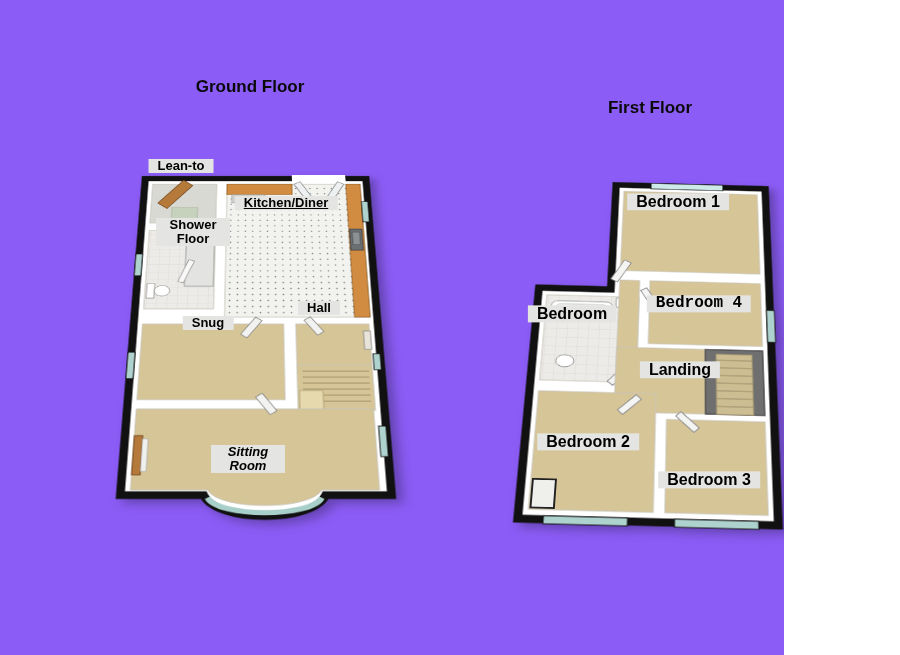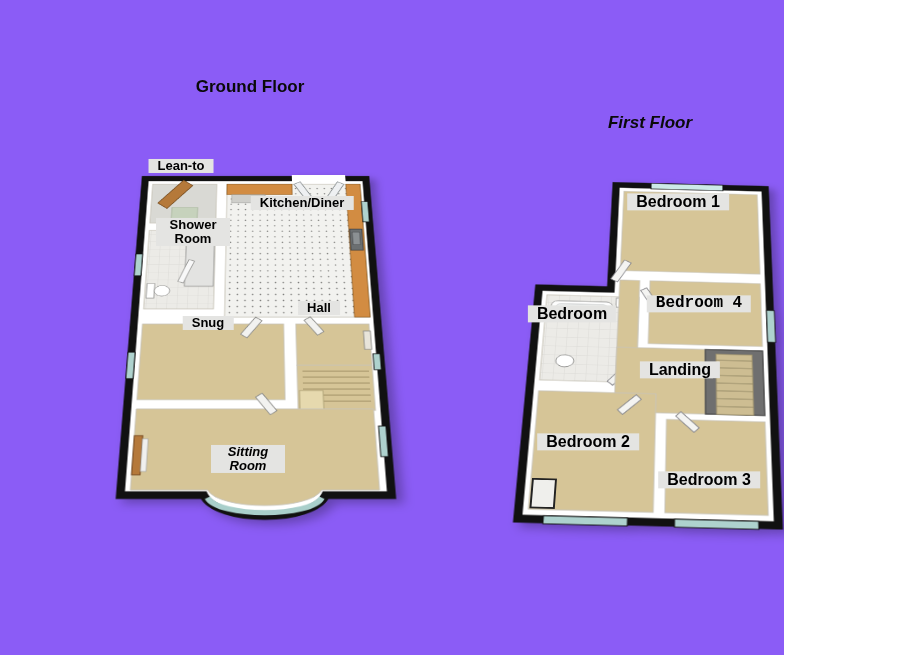--- a/index.html
+++ b/index.html
@@ -113,27 +113,27 @@
         <rect x="8" y="140" width="8" height="34" fill="#aed2ce" stroke="#111111" stroke-width="1"></rect>
         <rect x="8" y="286" width="8" height="36" fill="#aed2ce" stroke="#111111" stroke-width="1"></rect>
         <rect x="284" y="54" width="8" height="34" fill="#aed2ce" stroke="#111111" stroke-width="1"></rect>
         <rect x="284" y="288" width="8" height="22" fill="#aed2ce" stroke="#111111" stroke-width="1"></rect>
         <rect x="284" y="384" width="8" height="38" fill="#aed2ce" stroke="#111111" stroke-width="1"></rect>
       </g>
     </svg>
   </div>
 
   <div class="room-label" style="left:181px;top:166px;">Lean-to</div>
-  <div class="room-label wrap2" style="left:193px;top:232px;">Shower Room</div>
-  <div class="room-label" style="left:302px;top:203px;">Kitchen/Diner</div>
+  <div class="room-label wrap2" style="left:193px;top:232px;">Shower Floor</div>
+  <div class="room-label" style="left:286px;top:203px;text-decoration:underline;">Kitchen/Diner</div>
   <div class="room-label" style="left:208px;top:323px;">Snug</div>
   <div class="room-label" style="left:319px;top:308px;">Hall</div>
   <div class="room-label wrap2" style="left:248px;top:459px;font-style:italic;">Sitting Room</div>
 
-  <h2 class="floor-title" style="left:650px;top:123px;font-style:italic;">First Floor</h2>
+  <h2 class="floor-title" style="left:650px;top:108px;">First Floor</h2>
 
   <div class="plan plan-first">
     <svg width="290" height="510" viewBox="0 0 290 510">
       <defs>
         <pattern id="ftile" width="12" height="12" patternUnits="userSpaceOnUse">
           <rect width="12" height="12" fill="#ecebe7"></rect>
           <path d="M12 0H0V12" stroke="#dbdad6" stroke-width="1" fill="none"></path>
         </pattern>
       </defs>
 

